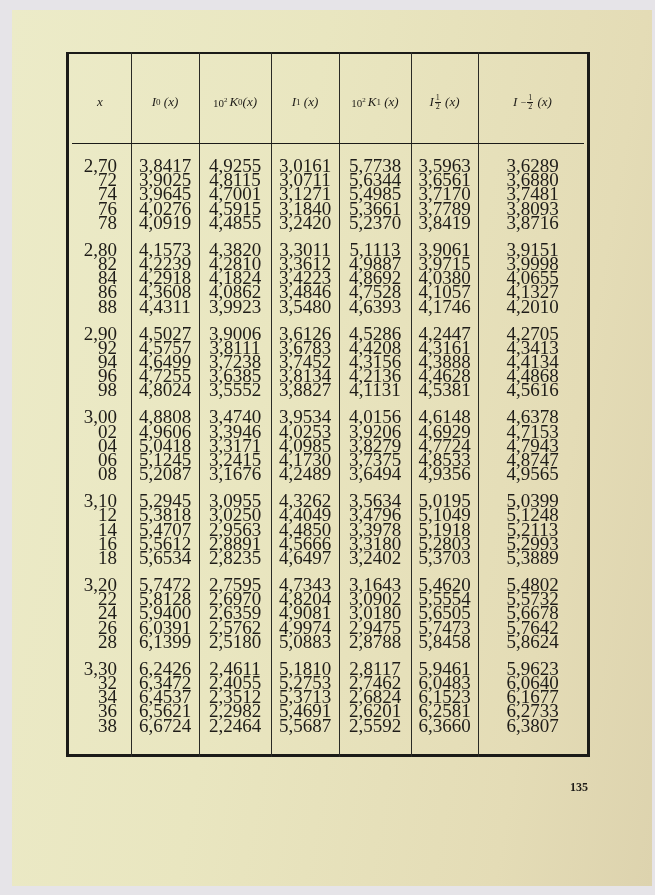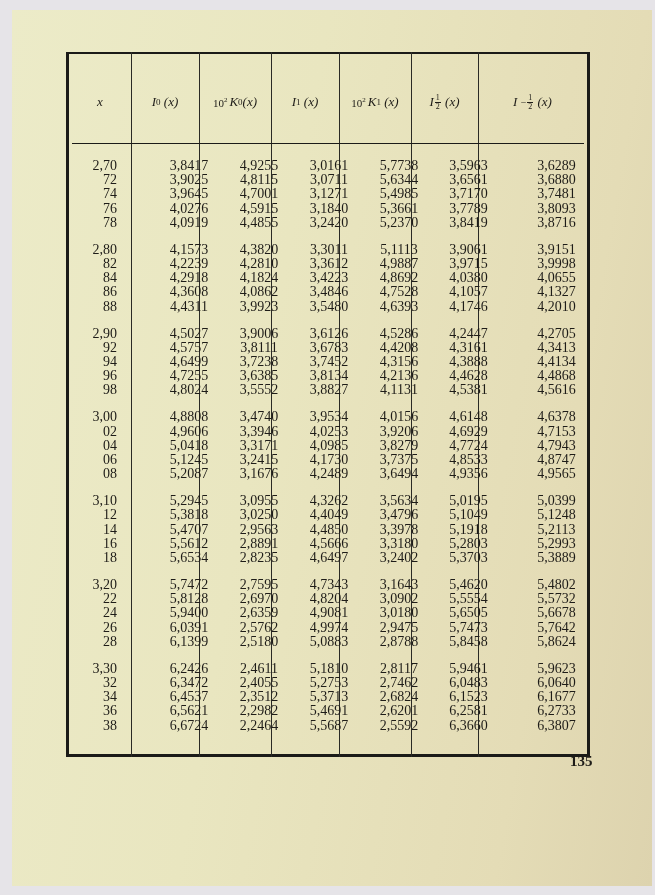--- a/index.html
+++ b/index.html
@@ -71,33 +71,33 @@
       font-size: 8px;
       font-style: normal;
       line-height: 8px;
       vertical-align: -10px;
       margin: 0 1px;
     }
     .frac .num { border-bottom: 1px solid #1e1c18; padding: 0 1px; }
     .col {
       position: absolute;
       top: 159px;
-      font-size: 14px;
+      font-size: 19px;
       line-height: 14.2px;
       white-space: pre;
     }
     .col .group { margin-bottom: 12.8px; }
     .col .cell { display: block; }
     .col-x { text-align: right; }
-    .col-val { text-align: center; padding-left: 24px; }
+    .col-val { text-align: center; }
     .page-number {
       position: absolute;
       left: 570px;
-      top: 753px;
-      font-size: 15px;
+      top: 780px;
+      font-size: 12px;
       font-weight: bold;
     }
   </style>
 </head>
 <body>
 
 <div class="paper"></div>
 
 <div class="table-frame"></div>
 <div class="col-rule" style="left:131px"></div>

